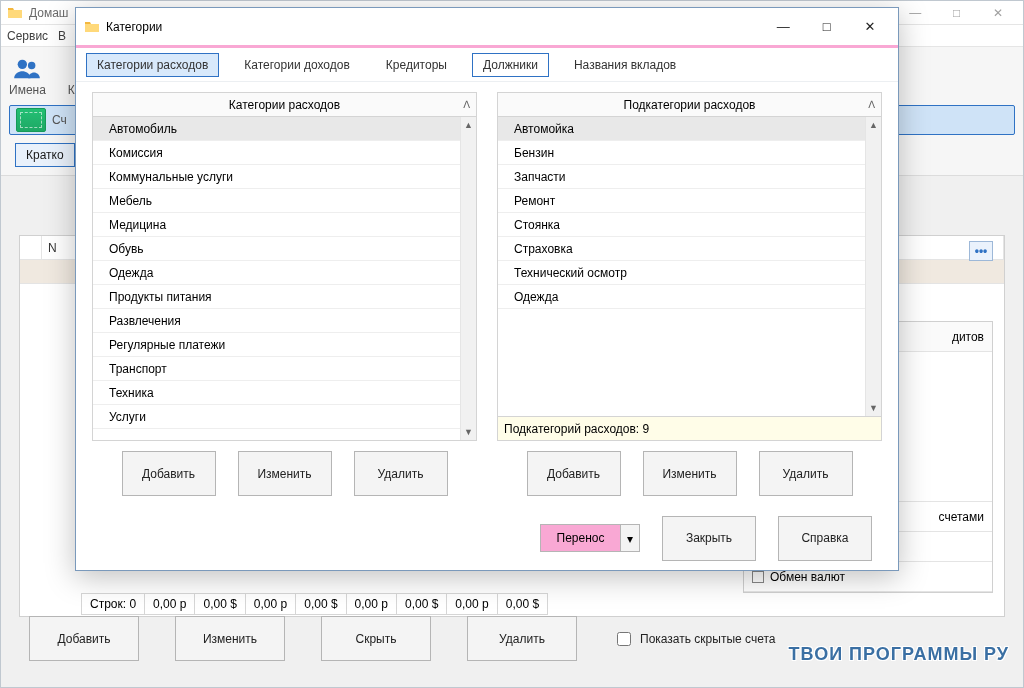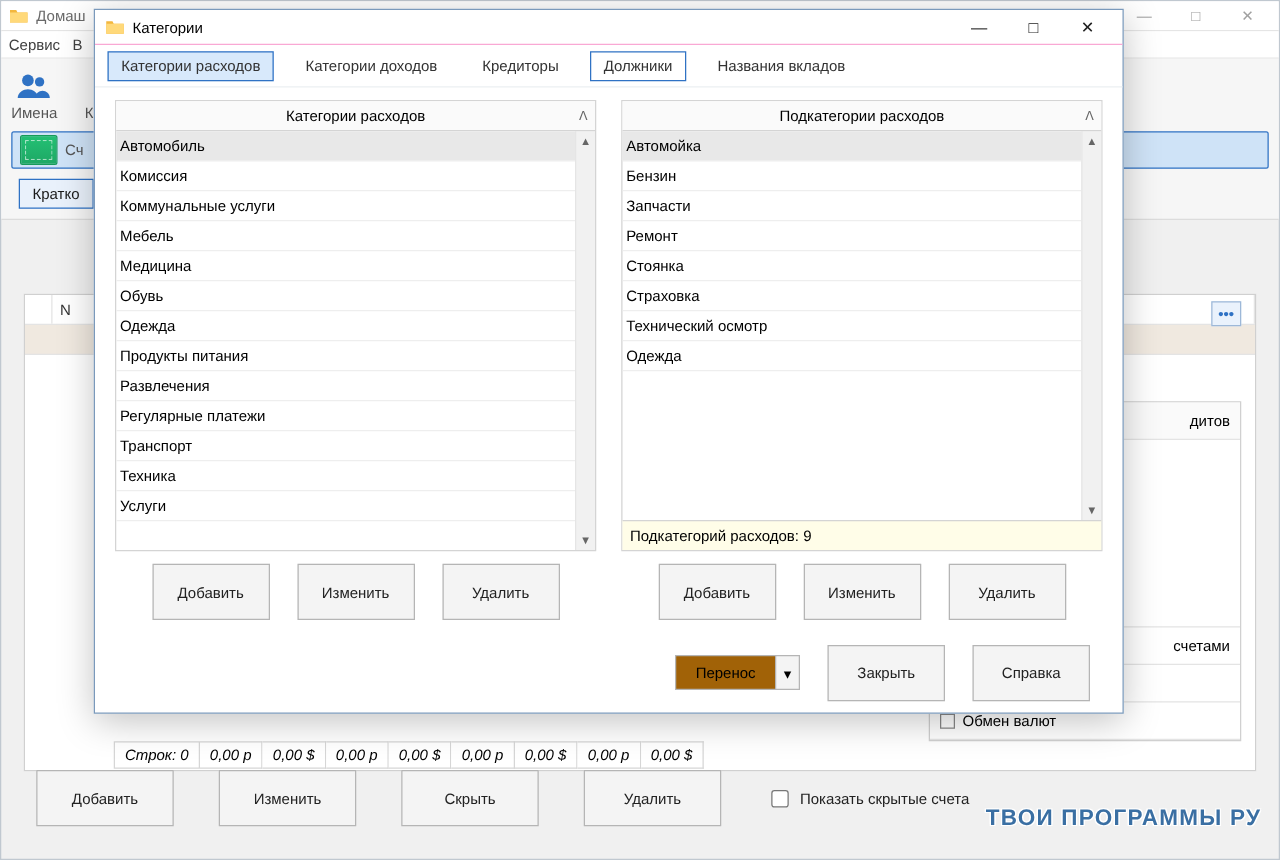--- a/index.html
+++ b/index.html
@@ -27,61 +27,61 @@
   .grid-header-row .cell { padding:0 6px; border-right:1px solid #e4e4e4; height:100%; display:flex; align-items:center; color:#333; }
   .grid-data-row { height:24px; background:#f0e9e0; border-bottom:1px solid #e4e4e4; }
   .grid-body { height: calc(100% - 74px); }
   .more-btn { position:absolute; right:30px; top:240px; width:24px; height:20px; border:1px solid #9db8d8; background:#eaf2fc; color:#2f72c4; font-weight:bold; text-align:center; line-height:18px; }
 
   .side-panel { position:absolute; right:30px; top:320px; width:250px; background:#fff; border:1px solid #d0d0d0; }
   .side-panel .row { height:30px; border-bottom:1px solid #e4e4e4; display:flex; align-items:center; padding:0 8px; }
   .side-panel .row.head { background:#fafafa; }
   .side-panel .square { width:12px; height:12px; border:1px solid #888; margin-right:6px; }
 
-  .status-strip { position:absolute; left:90px; bottom:72px; display:flex; align-items:flex-end; height:22px;font-style:italic; }
+  .status-strip { position:absolute; left:80px; bottom:72px; display:flex; align-items:flex-end; height:22px; }
   .status-strip .cell { padding:0 8px; border:1px solid #d6d6d6; border-left:none; height:100%; display:flex; align-items:center; background:#fff; }
   .status-strip .cell:first-child { border-left:1px solid #d6d6d6; }
 
   .bottom-buttons { position:absolute; left:28px; bottom:26px; display:flex; gap:36px; align-items:center; }
   .win-btn { min-width:110px; height:45px; border:1px solid #b5b5b5; background:#f4f4f4; color:#222; }
   .chk { display:flex; align-items:center; gap:6px; color:#222; }
   .chk input{ width:14px; height:14px; }
 
   .watermark { position:absolute; right:14px; bottom:22px; font-size:18px; font-weight:bold; color:#3a6fa3; letter-spacing:1px; text-shadow: 1px 1px 0 #fff, -1px -1px 0 #fff, 1px -1px 0 #fff, -1px 1px 0 #fff; font-family: Arial, sans-serif; }
 
   
   .modal { position:absolute; left:75px; top:7px; width:824px; height:564px; background:#fff; border:1px solid #7a99bb; box-shadow: 0 6px 28px rgba(0,0,0,.25); display:flex; flex-direction:column; }
-  .modal-titlebar { height:28px; border-bottom:1px solid #f9a8d4; display:flex; align-items:center; padding:0 8px; }
+  .modal-titlebar { height:40px; border-bottom:3px solid #f9a8d4; display:flex; align-items:center; padding:0 8px; }
   .modal-titlebar .spacer{flex:1;}
   .modal-sys span { display:inline-block; width:40px; height:26px; text-align:center; line-height:26px; color:#222; font-size:13px; }
   .folder-ic { width:16px; height:16px; margin-right:6px; }
 
   .tabstrip { height:34px; display:flex; align-items:center; gap:14px; padding:0 10px; border-bottom:1px solid #eceff2; }
   .tab { padding:4px 10px; border:1px solid transparent; color:#333; cursor:default; }
   .tab.active { border-color:#2f72c4; background:#d8e9fb; }
   .tab.hover { border-color:#2f72c4; }
 
   .panels { flex:1; display:flex; gap:20px; padding:10px 16px 4px 16px; }
   .panel { flex:1; display:flex; flex-direction:column; border:1px solid #d4d4d4; }
   .panel-head { height:24px; border-bottom:1px solid #d4d4d4; display:flex; align-items:center; justify-content:center; position:relative; background:#fafafa; }
   .panel-head .caret { position:absolute; right:6px; color:#666; font-size:10px; }
   .panel-body { flex:1; display:flex; }
   .listbox { flex:1; overflow:hidden; }
-  .listbox .item { height:24px; padding:0 3px; display:flex; align-items:center; border-bottom:1px solid #eee; }
+  .listbox .item { height:24px; padding:0 16px; display:flex; align-items:center; border-bottom:1px solid #eee; }
   .listbox .item.selected { background:#e8e8e8; }
   .vscroll { width:16px; background:#f1f1f1; border-left:1px solid #e5e5e5; display:flex; flex-direction:column; align-items:center; }
   .vscroll .arrow { height:16px; width:100%; text-align:center; color:#666; font-size:9px; line-height:16px; }
   .vscroll .track { flex:1; }
   .panel-count { height:24px; border-top:1px solid #d4d4d4; background:#fffde8; padding:0 6px; display:flex; align-items:center; }
 
   .panel-buttons { display:flex; gap:22px; justify-content:center; padding:10px 16px 20px 16px; }
 
   .modal-footer { height:50px; border-top:0; display:flex; align-items:center; justify-content:flex-end; gap:22px; padding:0 26px 14px 26px; }
   .drop-btn { display:flex; }
-  .drop-btn .main { min-width:80px; height:28px; border:1px solid #b5b5b5; border-right:none; background:#a16207; }
+  .drop-btn .main { min-width:80px; height:28px; border:1px solid #b5b5b5; border-right:none; background:#f9a8d4; }
   .drop-btn .caret { width:20px; height:28px; border:1px solid #b5b5b5; background:#f4f4f4; line-height:26px; text-align:center; }
 
   svg { display:block; }
 </style>
 </head>
 <body>
 
 <div class="main-window">
   <div class="main-titlebar">
     <span class="icon">

